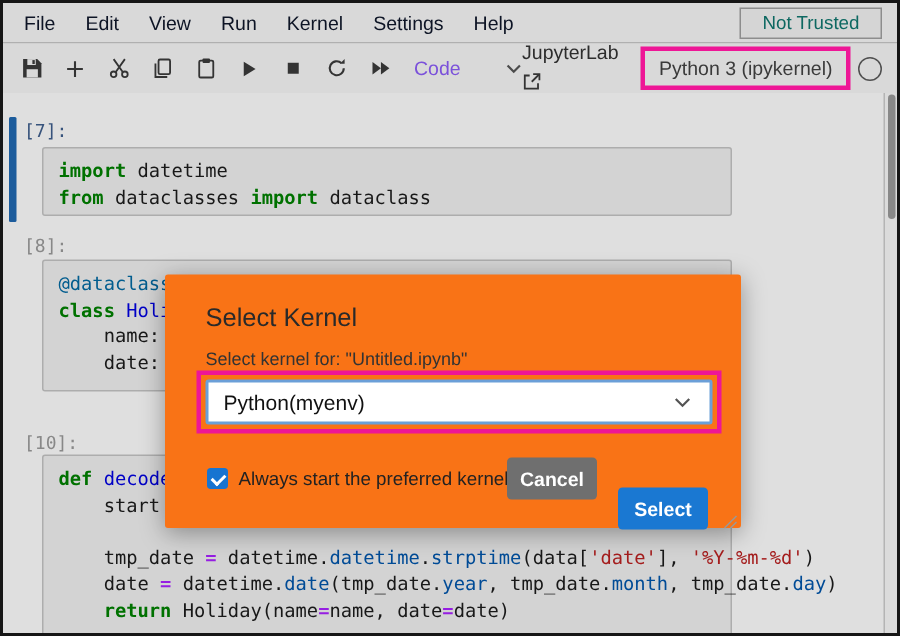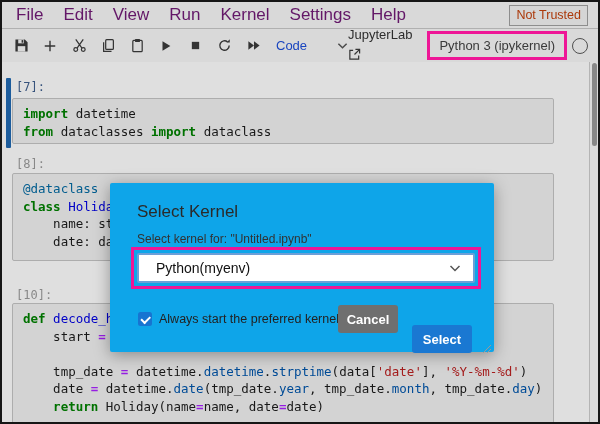--- a/index.html
+++ b/index.html
@@ -6,52 +6,52 @@
   .window{
     position:relative;width:600px;height:424px;box-sizing:border-box;
     border:2px solid #161616;background:#fcfcfc;overflow:hidden;
     font-family:"Liberation Sans",sans-serif;
   }
   
   .menubar{
     height:26px;background:#f5f5f5;border-bottom:1px solid #c7c7c7;
     display:flex;align-items:center;padding-left:4px;
   }
-  .menu-item{font-size:17px;color:#701a75;padding:0 10px;cursor:default;}
+  .menu-item{font-size:13px;color:#0f172a;padding:0 10px;cursor:default;}
   .not-trusted{
-    margin-left:auto;margin-right:10px;font-size:12.5px;color:#c2410c;
-    border:1px solid #a0a0a0;background:#f1f1f1;padding:2px 6px;line-height:1.2;
+    margin-left:auto;margin-right:10px;font-size:12.5px;color:#0f766e;
+    border:1px solid #a0a0a0;background:#f1f1f1;padding:2px 14px;line-height:1.2;
   }
   
   .toolbar{
     height:33px;background:#f5f5f5;border-bottom:1px solid #c2c2c2;
     display:flex;align-items:center;padding-left:10px;
   }
   .tb-icons{display:flex;align-items:center;gap:11px;}
   .tb-btn{width:18px;height:24px;border:none;background:transparent;padding:0;
     display:flex;align-items:center;justify-content:center;}
   .code-select{margin-left:14px;width:96px;display:flex;align-items:center;
-    justify-content:space-between;font-size:13px;color:#1d4ed8;}
+    justify-content:space-between;font-size:13px;color:#8b5cf6;}
   .jl-link{margin-left:auto;display:flex;align-items:flex-start;gap:6px;
     font-size:13px;color:#333;flex-direction:column;}
   .kernel-annotation{
     position:relative;z-index:60;margin-left:15px;
     border:3px solid #ee1696;padding:4px 9px;display:flex;align-items:center;
   }
   .kernel-name{font-size:13px;color:#3a3a3a;white-space:nowrap;}
   .kernel-status{width:14px;height:14px;border:1.5px solid #5a5a5a;border-radius:50%;
     margin-left:5px;margin-right:10px;background:transparent;flex:none;}
   
   .notebook{position:absolute;top:60px;left:0;right:0;bottom:0;background:#fcfcfc;overflow:hidden;}
   .sel-bar{position:absolute;left:4px;top:16px;width:5px;height:70px;background:#2068b0;border-radius:1px;}
   .prompt{position:absolute;left:14px;font-family:"DejaVu Sans Mono",monospace;font-size:12px;}
   .prompt.active{color:#3f5e8c;}
   .prompt.idle{color:#9a9a9a;}
   .cell-input{
-    position:absolute;left:10px;width:542px;box-sizing:border-box;
+    position:absolute;left:26px;width:460px;box-sizing:border-box;
     background:#efefef;border:1px solid #c4c4c4;border-radius:2px;
     padding:6px 10px;
   }
   .code{font-family:"DejaVu Sans Mono",monospace;font-size:12.5px;line-height:17.5px;color:#1c1c1c;}
   .cl{white-space:pre;}
   .tk-kw{color:#008000;font-weight:bold;}
   .tk-def{color:#0000e0;}
   .tk-meta{color:#0369a1;}
   .tk-op{color:#aa22ff;font-weight:bold;}
   .tk-prop{color:#0055aa;}
@@ -60,30 +60,30 @@
   #prompt8{top:95px;}   #input8{top:111px;height:88px;}
   #prompt10{top:226px;} #input10{top:241px;height:121px;}
   
   .scrollbar{position:absolute;top:60px;right:0;bottom:0;width:9px;background:#f7f7f7;
     border-left:1px solid #cccccc;box-sizing:border-box;}
   .scroll-thumb{position:absolute;top:1px;left:1.5px;width:5px;height:83px;background:#9a9a9a;border-radius:3px;}
   
   .backdrop{position:absolute;inset:0;background:rgba(0,0,0,0.115);z-index:50;pointer-events:none;}
   .dialog{
     position:absolute;left:108px;top:181px;width:384px;height:169px;z-index:100;
-    background:#0ea5e9;border-radius:2px;box-shadow:0 3px 16px rgba(0,0,0,0.35);
+    background:#f97316;border-radius:2px;box-shadow:0 3px 16px rgba(0,0,0,0.35);
   }
   .dlg-title{position:absolute;left:27px;top:19px;font-size:17px;color:#2a2a2a;}
   .dlg-label{position:absolute;left:27px;top:49px;font-size:12px;color:#333;}
   .dlg-pinkbox{position:absolute;left:21px;top:64px;width:350px;height:42px;
     box-sizing:border-box;border:3px solid #ee1696;}
   .dlg-select{
     margin:3px;height:30px;box-sizing:border-box;border:2px solid #6b9fd8;border-radius:2px;
     background:#fff;display:flex;align-items:center;justify-content:space-between;
-    padding:0 12px 0 17px;font-size:14px;color:#111;
+    padding:0 12px 0 10px;font-size:14px;color:#111;
   }
   .dlg-bottom{position:absolute;left:28px;right:22px;top:122px;height:28px;
     display:flex;align-items:center;}
   .checkbox{width:14px;height:14px;border-radius:2.5px;background:#1774d1;position:relative;flex:none;}
   .checkbox::after{content:"";position:absolute;left:3px;top:3.5px;width:7px;height:3.5px;
     border-left:2px solid #fff;border-bottom:2px solid #fff;transform:rotate(-45deg);}
   .cb-label{margin-left:7px;font-size:12.5px;color:#222;white-space:nowrap;flex:1;min-width:0;}
   .btn{height:28px;width:60px;border:none;border-radius:3px;color:#fff;
     font-family:"Liberation Sans",sans-serif;font-size:13px;font-weight:bold;flex:none;}
   .btn-cancel{background:#6f6f6f;}

